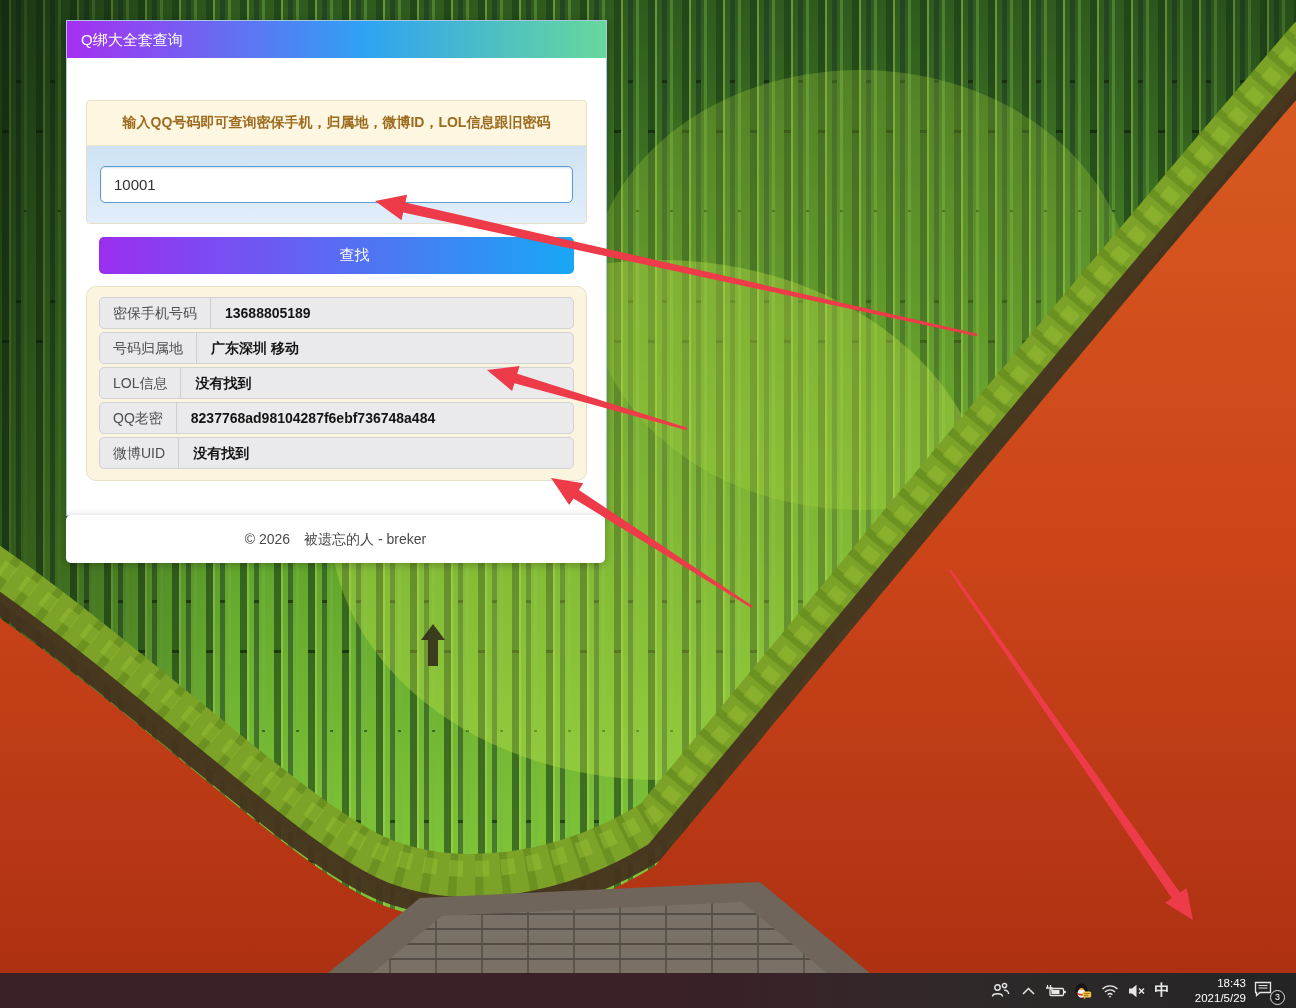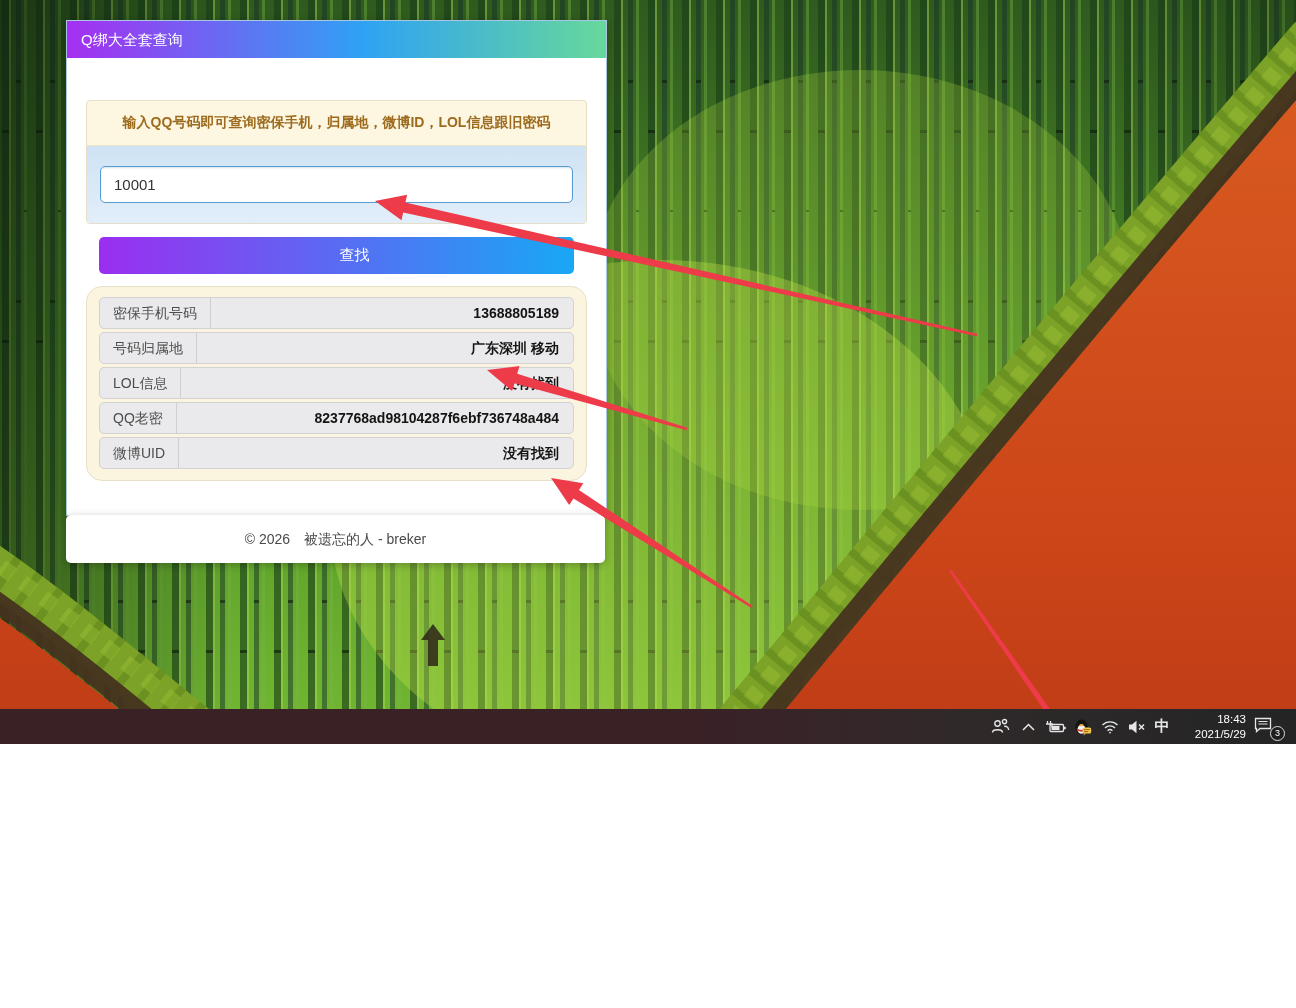--- a/index.html
+++ b/index.html
@@ -1,37 +1,37 @@
 <!DOCTYPE html>
 <html><head>
 <meta charset="utf-8">
 <style>
   html,body{margin:0;padding:0;width:1296px;height:1008px;overflow:hidden;
     font-family:"Liberation Sans",sans-serif;}
-  .desktop{position:relative;width:1296px;height:744px;overflow:hidden;background:#84cc16;}
+  .desktop{position:relative;width:1296px;height:1008px;overflow:hidden;background:#84cc16;}
   .bg-scene{position:absolute;left:0;top:0;z-index:0;}
   
   .card{position:absolute;left:66px;top:20px;width:539px;z-index:5;background:#fff;
     border:1px solid #a9c7e2;box-shadow:0 3px 10px rgba(0,0,0,.28);}
   .card-header{height:37px;line-height:37px;padding:0 14px;color:#fff;font-size:15px;
     background:linear-gradient(90deg,#a62ff1,#2fa2f4 55%,#67d89b);}
   .card-body{padding:15px 19px 34px 19px;margin-top:27px;}
   .notice-panel{border:1px solid #e6dfc8;border-radius:4px;overflow:hidden;background:#fdf6e1;}
   .notice-row{text-align:center;font-weight:bold;font-size:14px;color:#9c6b1d;
     padding:13px 8px;border-bottom:1px solid #f0e5c6;}
   .input-strip{background:linear-gradient(180deg,#cfe3f4,#e2eefa);padding:20px 13px;}
   .qq-input{display:block;width:100%;box-sizing:border-box;height:37px;border:1px solid #5a9bd4;
     border-radius:5px;padding:0 13px;font-size:15px;color:#333;outline:none;
     font-family:"Liberation Sans",sans-serif;box-shadow:inset 0 1px 2px rgba(90,140,190,.25);}
   .btn-wrap{padding:13px 13px 0 13px;}
   .search-btn{display:block;width:100%;height:37px;border:none;border-radius:5px;cursor:pointer;
     color:#fff;font-size:15px;font-family:"Liberation Sans",sans-serif;
     background:linear-gradient(90deg,#9b2ef0,#18a8f5);}
-  .results{margin-top:12px;background:#fbf4df;border:1px solid #e7e0c8;border-radius:16px;
-    padding:10px 12px 8px 12px;text-align:right;}
+  .results{margin-top:12px;background:#fbf4df;border:1px solid #e7e0c8;border-radius:10px;
+    padding:10px 12px 8px 12px;}
   .rrow{display:flex;align-items:stretch;background:#eaeaec;border:1px solid #d2d2d4;
     border-radius:5px;margin-bottom:3px;min-height:30px;}
   .rlabel{flex:0 0 auto;padding:0 13px;line-height:30px;font-size:14px;color:#4d4d4d;
     border-right:1px solid #cfcfd1;white-space:nowrap;}
   .rvalue{flex:1 1 auto;padding:0 14px;line-height:30px;font-size:14px;color:#141414;
     font-weight:bold;white-space:nowrap;}
   
   .footer-bar{position:absolute;left:66px;top:515px;width:539px;height:48px;z-index:5;
     background:#fff;border-radius:5px;text-align:center;line-height:48px;font-size:14px;
     color:#4a4a4a;box-shadow:0 2px 8px rgba(0,0,0,.25);}

